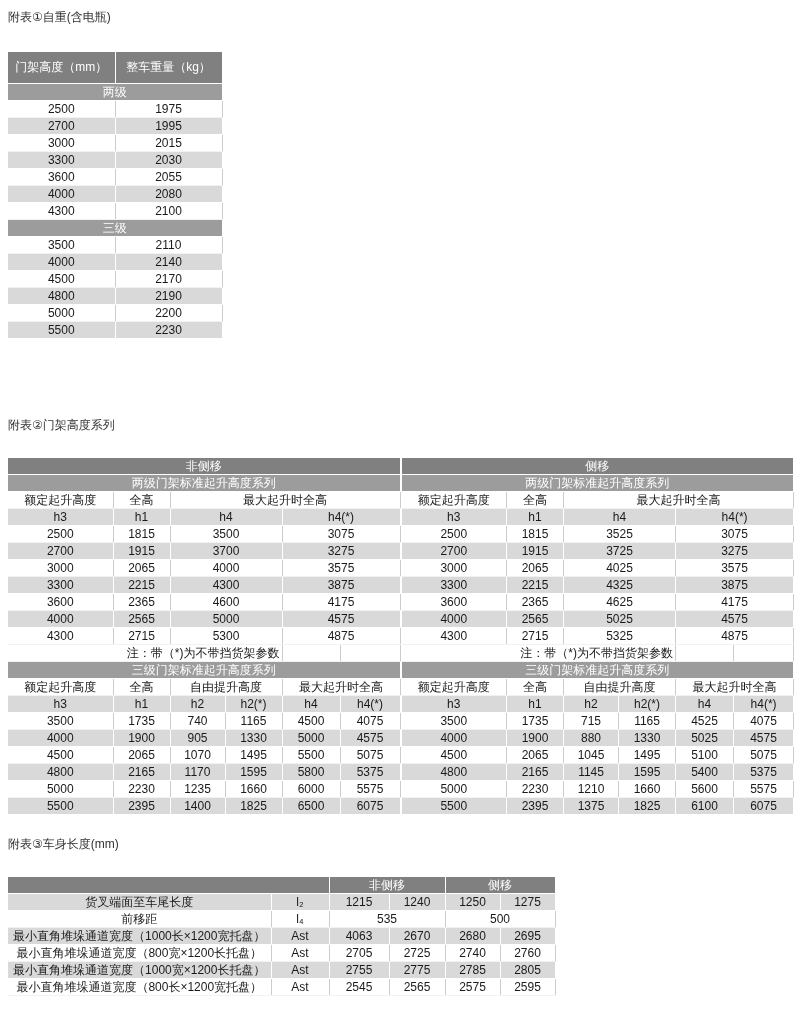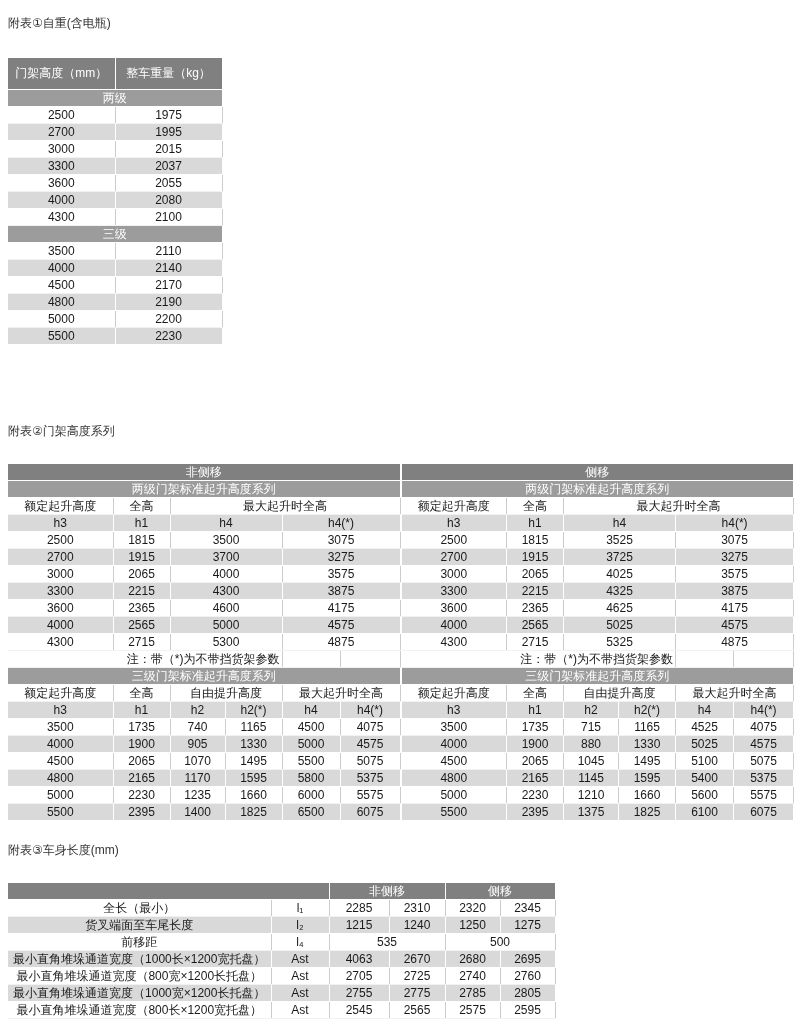--- a/index.html
+++ b/index.html
@@ -3,21 +3,21 @@
 <meta charset="utf-8">
 <style>
   html,body{margin:0;padding:0;}
   body{
     width:800px;height:1035px;box-sizing:border-box;
     padding:8px;background:#ffffff;overflow:hidden;
     font-family:"Liberation Sans","DejaVu Sans",sans-serif;
     color:#1a1a1a;
   }
   .doc-title{font-size:12px;color:#333;line-height:14px;}
-  #title-1{margin-top:8px;}
+  #title-1{margin-top:2px;}
   #title-2{margin-top:79px;}
   #title-3{margin-top:22px;}
   table{border-collapse:collapse;table-layout:fixed;}
   td{
     font-size:12px;text-align:center;vertical-align:middle;
     height:16px;line-height:16px;padding:0;overflow:hidden;white-space:nowrap;
   }
   
   .c-dark{background:#808080;color:#ffffff;border-right:1px solid #ffffff;border-bottom:1px solid #ffffff;}
   .c-mid {background:#9c9c9c;color:#ffffff;border-right:1px solid #ffffff;border-bottom:1px solid #ffffff;}
@@ -55,21 +55,21 @@
       <tr>
         <td class="c-lt">2700</td>
         <td class="c-lt">1995</td>
       </tr>
       <tr>
         <td class="c-wh">3000</td>
         <td class="c-wh">2015</td>
       </tr>
       <tr>
         <td class="c-lt">3300</td>
-        <td class="c-lt">2037</td>
+        <td class="c-lt">2030</td>
       </tr>
       <tr>
         <td class="c-wh">3600</td>
         <td class="c-wh">2055</td>
       </tr>
       <tr>
         <td class="c-lt">4000</td>
         <td class="c-lt">2080</td>
       </tr>
       <tr>
@@ -404,28 +404,20 @@
       <col style="width:55px">
       <col style="width:55px">
     </colgroup>
   <tbody>
       <tr>
         <td class="c-dark" colspan="2"></td>
         <td class="c-dark" colspan="2">非侧移</td>
         <td class="c-dark" colspan="2">侧移</td>
       </tr>
       <tr>
-        <td class="c-wh">全长（最小）</td>
-        <td class="c-wh">l₁</td>
-        <td class="c-wh">2285</td>
-        <td class="c-wh">2310</td>
-        <td class="c-wh">2320</td>
-        <td class="c-wh">2345</td>
-      </tr>
-      <tr>
         <td class="c-lt">货叉端面至车尾长度</td>
         <td class="c-lt">l₂</td>
         <td class="c-lt">1215</td>
         <td class="c-lt">1240</td>
         <td class="c-lt">1250</td>
         <td class="c-lt">1275</td>
       </tr>
       <tr>
         <td class="c-wh">前移距</td>
         <td class="c-wh">l₄</td>

